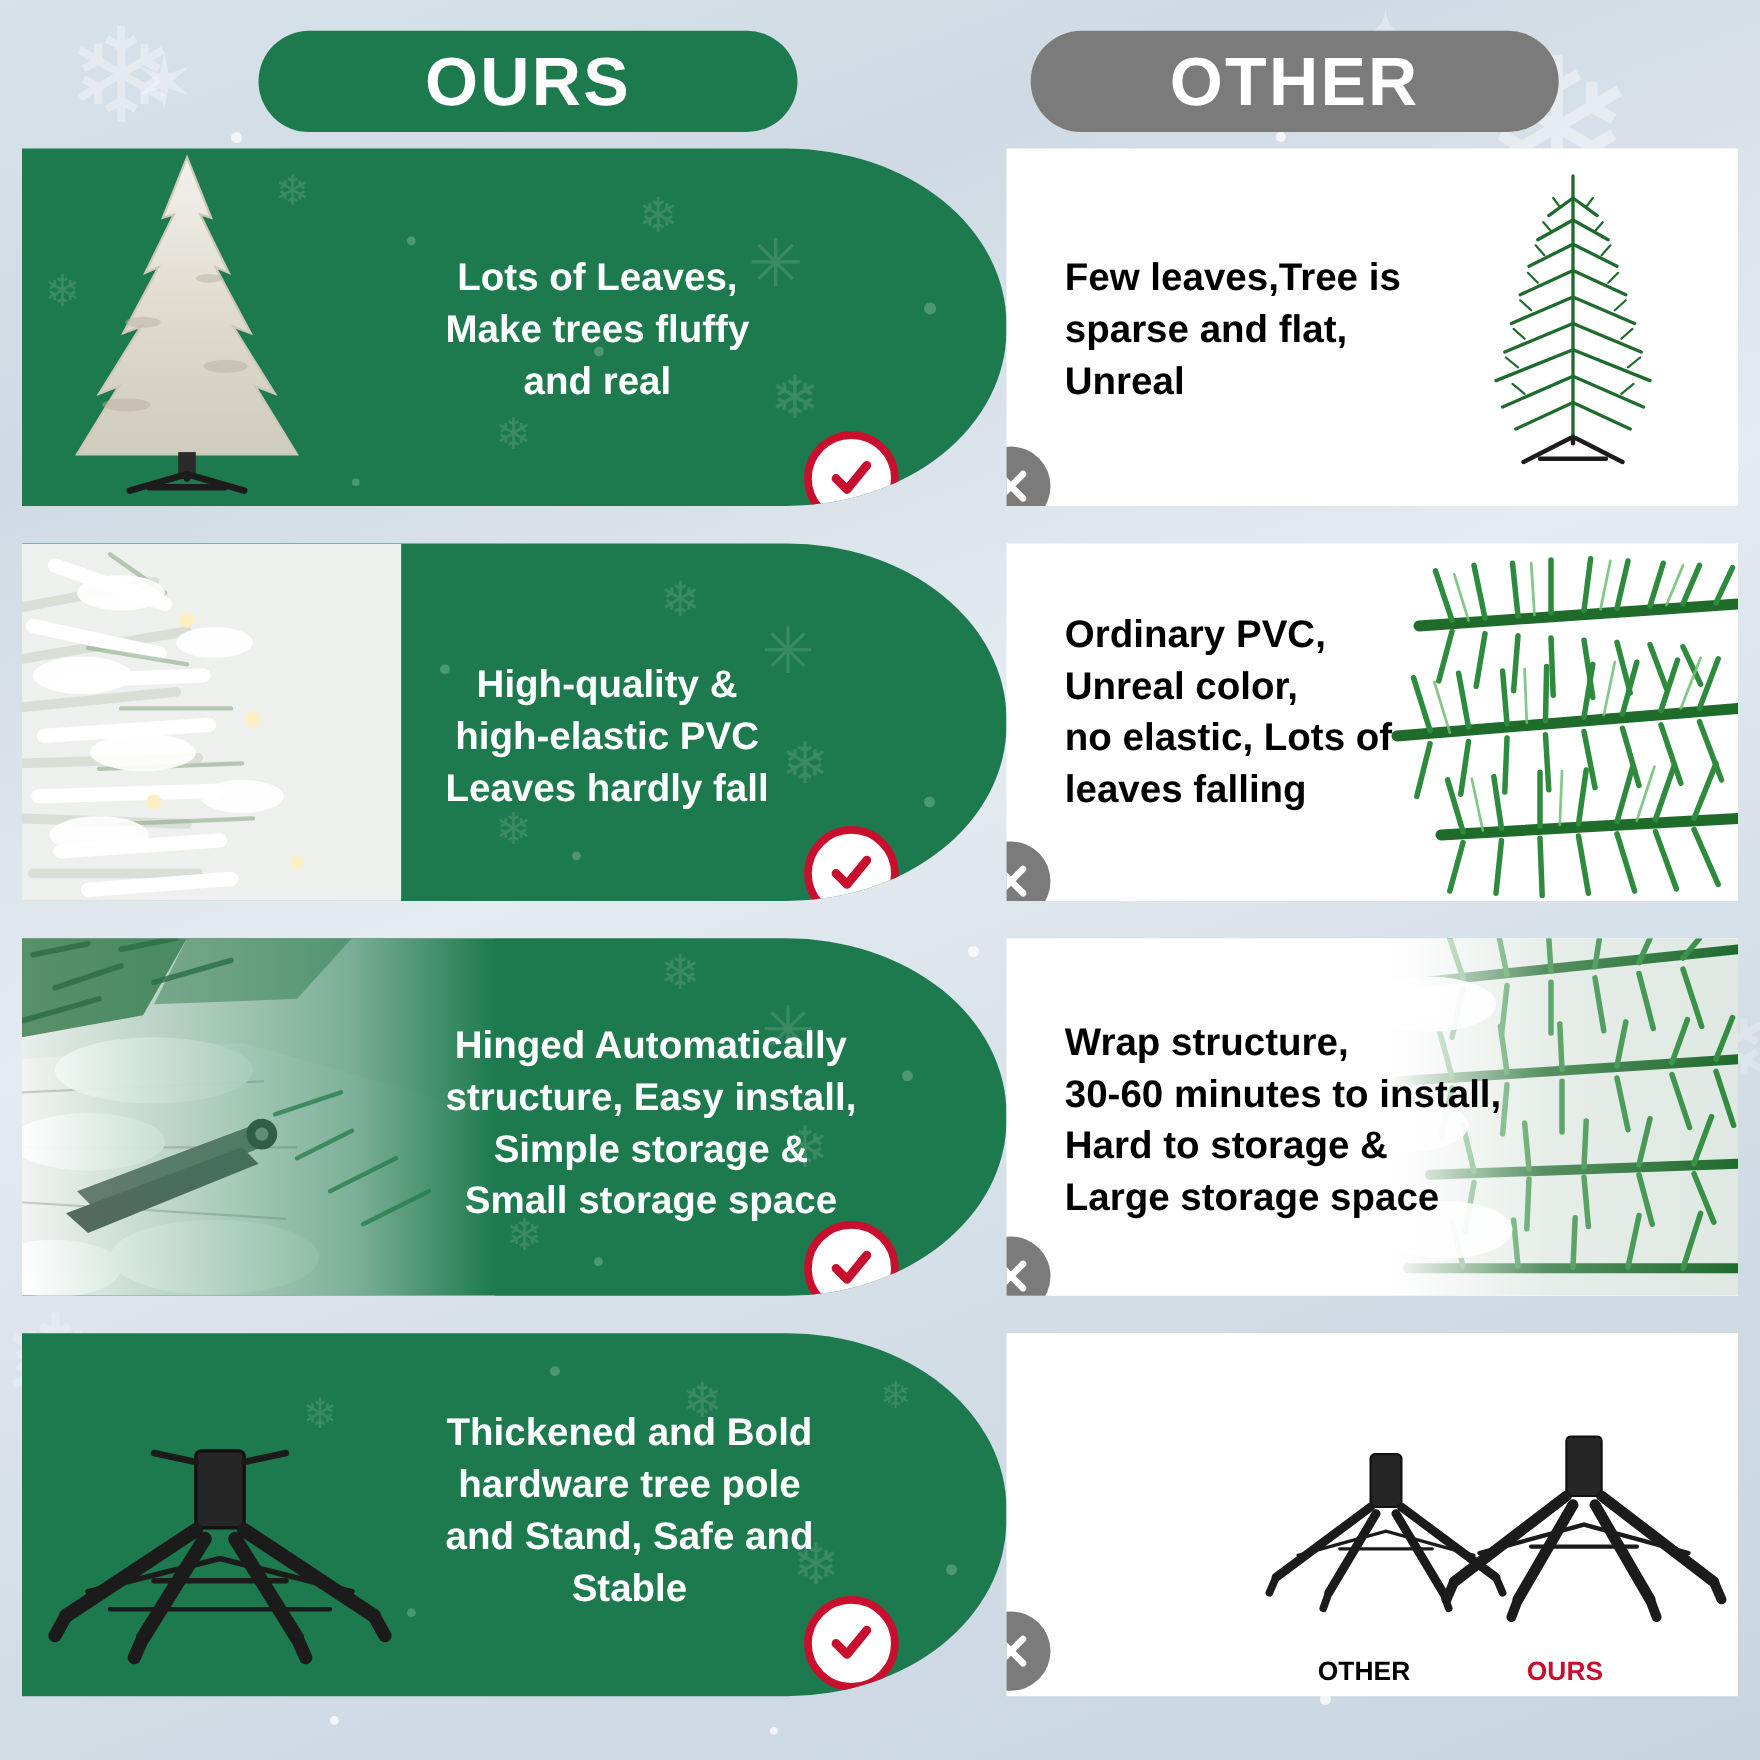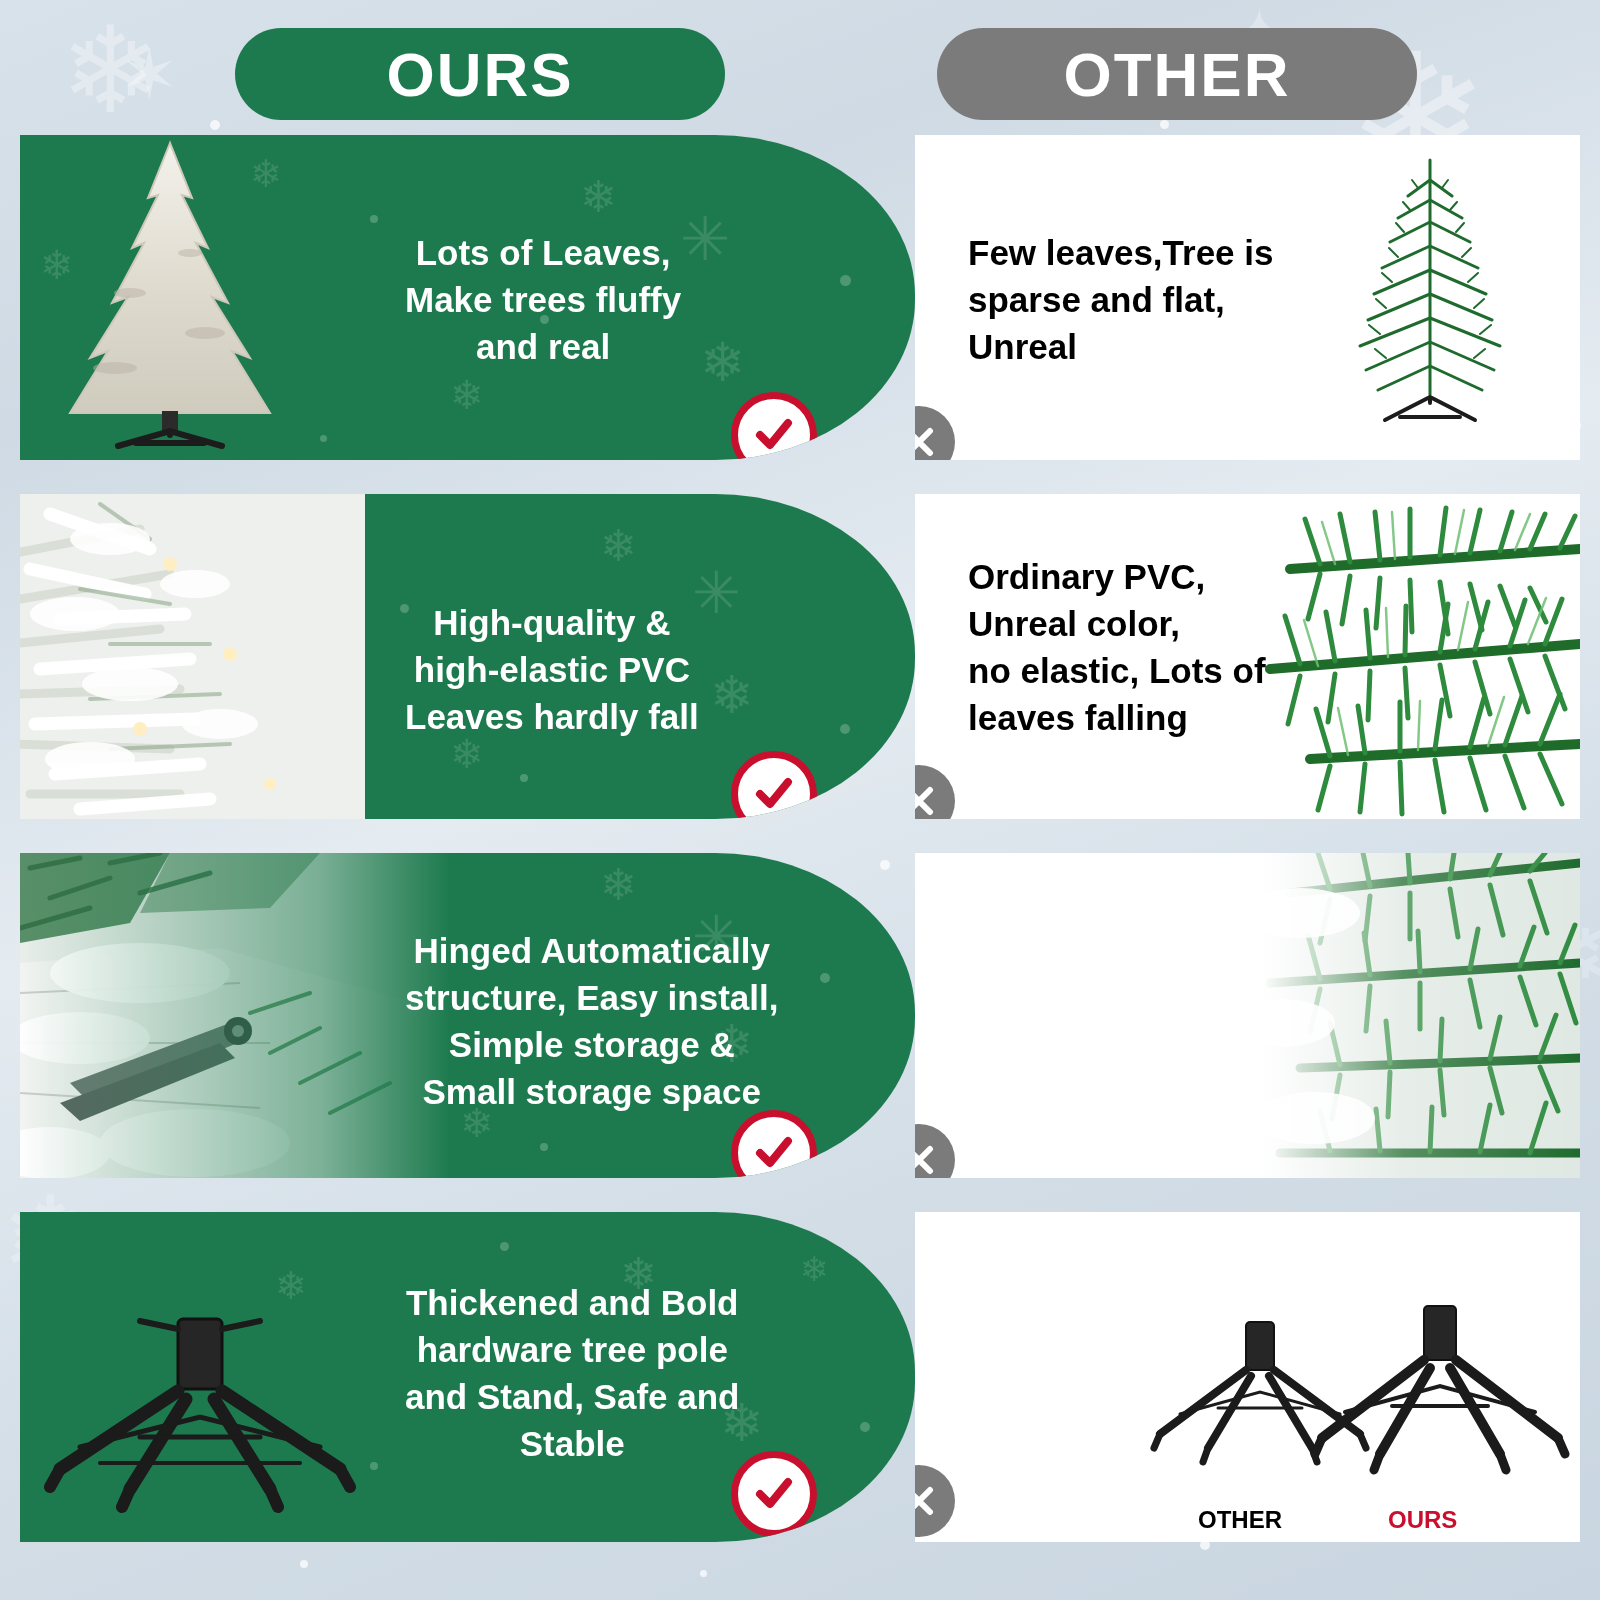--- a/index.html
+++ b/index.html
@@ -443,20 +443,24 @@
 Small storage space</div>
 
       <div class="check-badge" style="right:98px;bottom:-18px;">
         <svg width="42" height="42" viewBox="0 0 42 42">
             <path d="M7 21 L17 31 L35 9" stroke="#c8102e" stroke-width="8" fill="none" stroke-linecap="round" stroke-linejoin="round"></path>
           </svg>
       </div>
     </div>
 
     <div class="others-panel">
+      <div class="others-text" style="top:72px;white-space:pre-line;">Wrap structure,
+30-60 minutes to install,
+Hard to storage &amp;
+Large storage space</div>
       <div class="others-img" style="width:320px;">
         <svg width="320" height="325" viewBox="0 0 320 325">
           <defs>
             <linearGradient id="fadeW" x1="0" y1="0" x2="1" y2="0">
               <stop offset="0%" stop-color="#ffffff" stop-opacity="1"></stop>
               <stop offset="45%" stop-color="#ffffff" stop-opacity="0.25"></stop>
               <stop offset="100%" stop-color="#ffffff" stop-opacity="0"></stop>
             </linearGradient>
           </defs>
           <rect width="320" height="325" fill="#dfe8e2"></rect>

